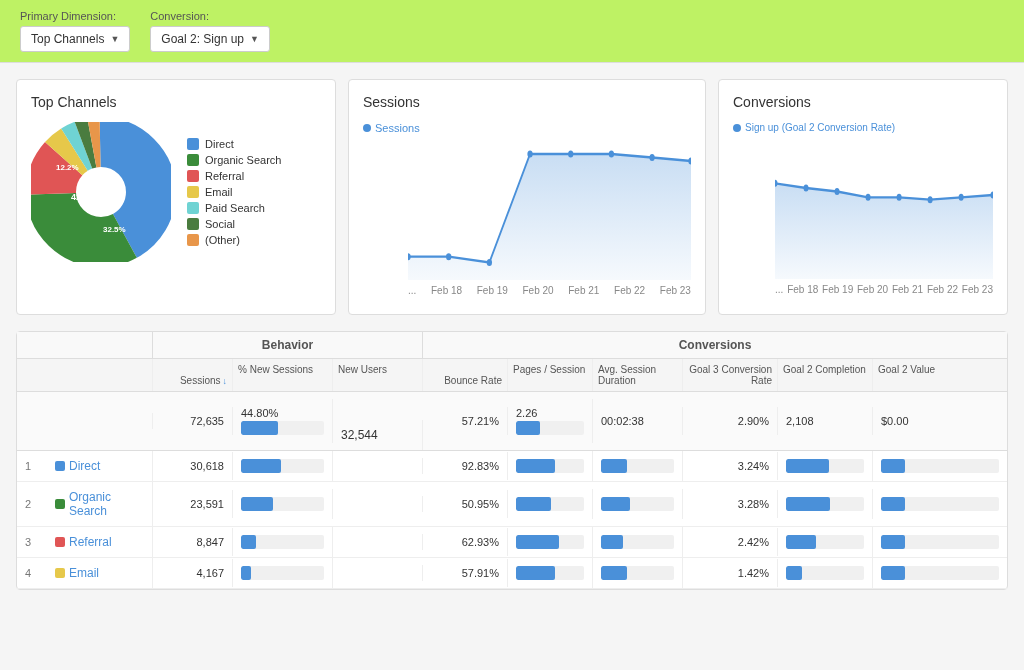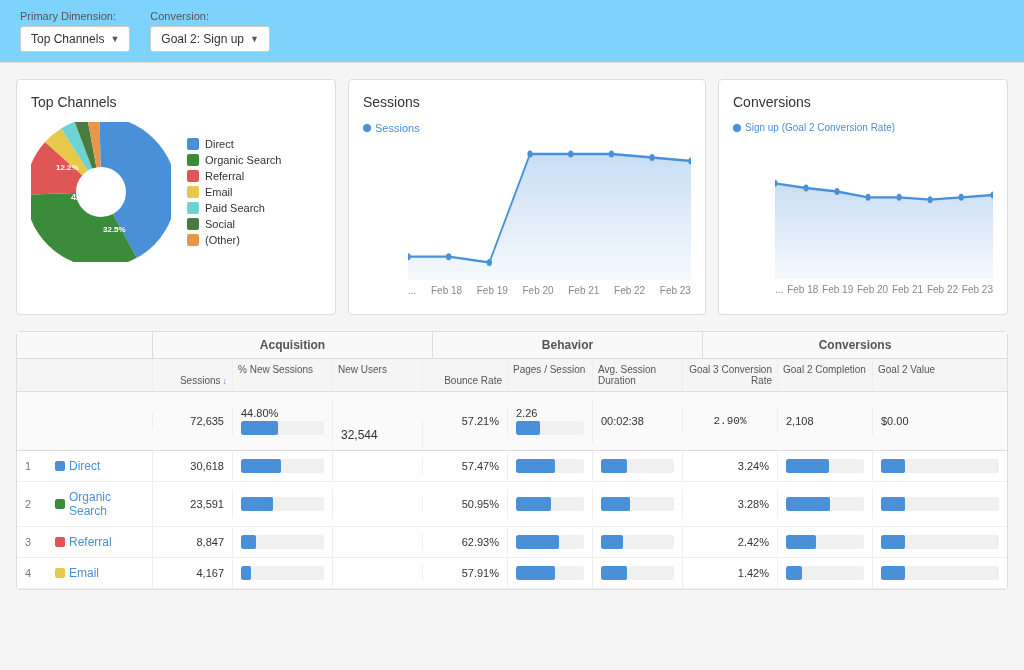--- a/index.html
+++ b/index.html
@@ -1,19 +1,19 @@
 <!DOCTYPE html>
 <html><head>
   <meta charset="utf-8">
   <style>
     * { box-sizing: border-box; margin: 0; padding: 0; }
     body { font-family: Arial, sans-serif; background: #f5f5f5; color: #333; font-size: 12px; }
 
     .top-bar {
-      background: #7dd3fc;
+      background: #bef264;
       padding: 10px 20px;
       border-bottom: 1px solid #ddd;
       display: flex;
       align-items: center;
       gap: 20px;
     }
     .top-bar-label { font-size: 11px; color: #555; margin-bottom: 4px; }
     .dropdown-btn {
       display: flex; align-items: center; gap: 6px;
       border: 1px solid #ccc; border-radius: 3px;
@@ -214,21 +214,20 @@
         </div>
       </div>
     </div>
 
   </div>
 
   <div class="table-section">
 
     <div style="display:flex; border-bottom:1px solid #ddd; background:#f9f9f9;">
       <div style="flex:0 0 136px; border-right:1px solid #ddd;"></div>
-      <div style="flex:0 0 280px; text-align:center; padding:6px; font-weight:bold; font-size:12px; color:#555; border-right:1px solid #ddd;">Acquisition</div>
       <div style="flex:0 0 270px; text-align:center; padding:6px; font-weight:bold; font-size:12px; color:#555; border-right:1px solid #ddd;">Behavior</div>
       <div style="flex:1; text-align:center; padding:6px; font-weight:bold; font-size:12px; color:#555;">Conversions</div>
     </div>
 
     <div style="display:flex; background:#f5f5f5; border-bottom:1px solid #ddd;">
       <div style="flex:0 0 30px; padding:5px;"></div>
 
       <div style="flex:0 0 106px; padding:5px; font-size:10px; color:#555; border-right:1px solid #eee;"></div>
 
       <div style="flex:0 0 80px; padding:5px; font-size:10px; color:#555; border-right:1px solid #eee; text-align:right; display:flex; align-items:flex-end; justify-content:flex-end; gap:2px;">
@@ -265,42 +264,42 @@
       </div>
       <div style="flex:0 0 90px; padding:8px; font-size:12px; color:#333; border-right:1px solid #eee;margin-top:28px;">32,544</div>
       <div style="flex:0 0 85px; padding:8px; font-size:11px; color:#333; border-right:1px solid #eee; text-align:right;">57.21%</div>
       <div style="flex:0 0 85px; padding:8px; font-size:11px; color:#333; border-right:1px solid #eee;">
         <div style="font-size:11px; margin-bottom:2px;">2.26</div>
         <div class="bar-container">
           <div class="bar-fill" style="width:35%;"></div>
         </div>
       </div>
       <div style="flex:0 0 90px; padding:8px; font-size:11px; color:#333; border-right:1px solid #eee;">00:02:38</div>
-      <div style="flex:0 0 95px; padding:8px; font-size:11px; color:#333; border-right:1px solid #eee; text-align:center;font-family:Liberation Mono, monospace;">2.90%</div>
+      <div style="flex:0 0 95px; padding:8px; font-size:11px; color:#333; border-right:1px solid #eee; text-align:right;">2.90%</div>
       <div style="flex:0 0 95px; padding:8px; font-size:11px; color:#333; border-right:1px solid #eee;">2,108</div>
       <div style="flex:1; padding:8px; font-size:11px; color:#333;">$0.00</div>
     </div>
 
     <div id="data-rows-container">
         <div style="display: flex; border-bottom: 1px solid rgb(238, 238, 238); align-items: center;">
     <div style="flex:0 0 30px; padding:8px; font-size:11px; color:#777;">1</div>
     <div style="flex:0 0 106px; padding:8px; border-right:1px solid #eee;">
       <a class="channel-link" href="#">
         <div class="channel-dot" style="background:#4a90d9;"></div>
         <span>Direct</span>
       </a>
     </div>
     <div style="flex:0 0 80px; padding:8px; font-size:11px; color:#333; border-right:1px solid #eee; text-align:right;">30,618</div>
     <div style="flex:0 0 100px; padding:8px; border-right:1px solid #eee;">
       <div class="bar-container">
               <div class="bar-fill" style="width:48%;"></div>
             </div>
     </div>
     <div style="flex:0 0 90px; padding:8px; border-right:1px solid #eee;"></div>
-    <div style="flex:0 0 85px; padding:8px; font-size:11px; color:#333; border-right:1px solid #eee; text-align:right;">57.47%</div>
+    <div style="flex:0 0 85px; padding:8px; font-size:11px; color:#333; border-right:1px solid #eee; text-align:right;">92.83%</div>
     <div style="flex:0 0 85px; padding:8px; border-right:1px solid #eee;">
       <div class="bar-container">
               <div class="bar-fill" style="width:58%;"></div>
             </div>
     </div>
     <div style="flex:0 0 90px; padding:8px; border-right:1px solid #eee;">
       <div class="bar-container">
               <div class="bar-fill" style="width:35%;"></div>
             </div>
     </div>

